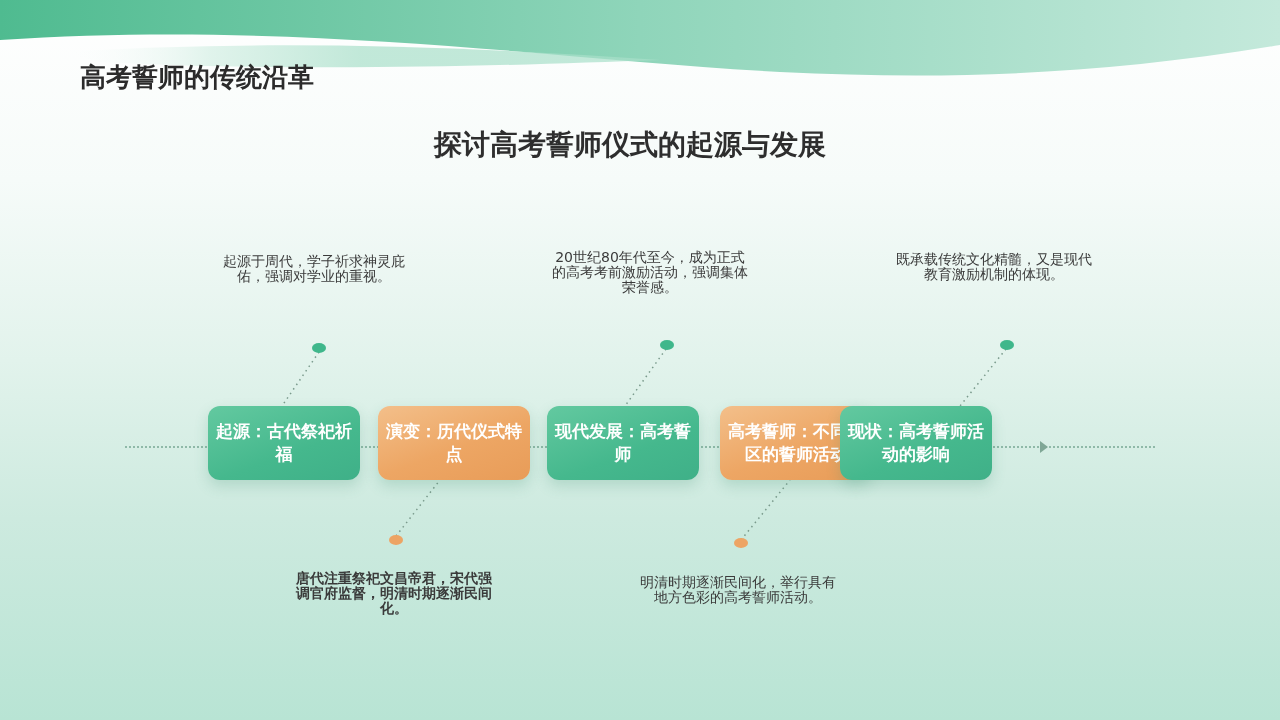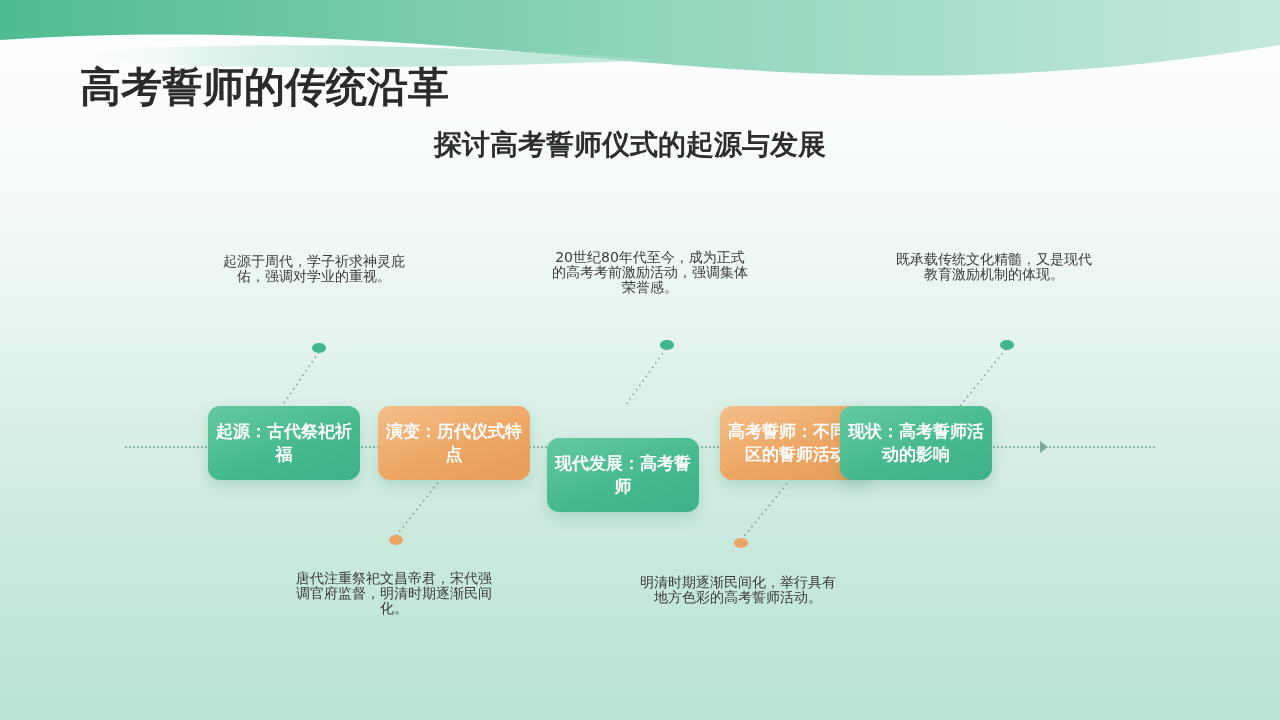--- a/index.html
+++ b/index.html
@@ -5,21 +5,21 @@
   * { margin: 0; padding: 0; box-sizing: border-box; }
   html, body { width: 1280px; height: 720px; overflow: hidden; }
   body {
     position: relative;
     font-family: "DejaVu Sans", "Liberation Sans", sans-serif;
     background: linear-gradient(180deg, #ffffff 0%, #f6fbf9 25%, #e2f3ec 50%, #cdeadf 72%, #b8e4d4 100%);
   }
   .wave { position: absolute; left: 0; top: 0; width: 1280px; height: 90px; }
   .title {
     position: absolute; left: 80px; top: 60px;
-    font-size: 41px; font-weight: bold; color: #2b2b2b; letter-spacing: 0px;
+    font-size: 26px; font-weight: bold; color: #2b2b2b; letter-spacing: 0px;
   }
   .subtitle {
     position: absolute; left: 0; width: 1260px; top: 126px; text-align: center;
     font-size: 28px; font-weight: bold; color: #2e2e2e;
   }
   .timeline-line {
     position: absolute; left: 125px; top: 446px; width: 1030px; height: 0;
     border-top: 2px dotted #8fb9a8;
   }
   .arrow {
@@ -76,38 +76,38 @@
 
 <svg class="conn">
   <line x1="319" y1="352" x2="282" y2="406" stroke="#7a9a8c" stroke-width="1.5" stroke-dasharray="1.5 4"></line>
   <line x1="396" y1="536" x2="440" y2="480" stroke="#7a9a8c" stroke-width="1.5" stroke-dasharray="1.5 4"></line>
   <line x1="666" y1="349" x2="625" y2="406" stroke="#7a9a8c" stroke-width="1.5" stroke-dasharray="1.5 4"></line>
   <line x1="741" y1="540" x2="790" y2="480" stroke="#7a9a8c" stroke-width="1.5" stroke-dasharray="1.5 4"></line>
   <line x1="1006" y1="349" x2="960" y2="406" stroke="#7a9a8c" stroke-width="1.5" stroke-dasharray="1.5 4"></line>
 </svg>
 
 <div class="desc" style="left:214px; top:254px;">起源于周代，学子祈求神灵庇佑，强调对学业的重视。</div>
-<div class="desc" style="left:294px; top:571px;">唐代注重祭祀文昌帝君，宋代强调官府监督，明清时期逐渐民间化。</div>
+<div class="desc" style="left:294px; top:571px;font-weight:bold;">唐代注重祭祀文昌帝君，宋代强调官府监督，明清时期逐渐民间化。</div>
 <div class="desc" style="left:552px; top:250px; width:196px;">20世纪80年代至今，成为正式的高考考前激励活动，强调集体荣誉感。</div>
 <div class="desc" style="left:638px; top:575px;">明清时期逐渐民间化，举行具有地方色彩的高考誓师活动。</div>
 <div class="desc" style="left:894px; top:252px;">既承载传统文化精髓，又是现代教育激励机制的体现。</div>
 
 <div class="dot green" style="left:312px; top:343px;"></div>
 <div class="dot orange" style="left:389px; top:535px;"></div>
 <div class="dot green" style="left:660px; top:340px;"></div>
 <div class="dot orange" style="left:734px; top:538px;"></div>
 <div class="dot green" style="left:1000px; top:340px;"></div>
 
 <div class="box green" style="left:208px;">
   <span>起源：古代祭祀祈福</span>
 </div>
 <div class="box orange" style="left:378px;">
   <span>演变：历代仪式特点</span>
 </div>
-<div class="box green" style="left:547px;margin-top:32px;">
+<div class="box green" style="left:547px;">
   <span>现代发展：高考誓师</span>
 </div>
 <div class="box orange" style="left:720px;">
   <span>高考誓师：不同地区的誓师活动</span>
 </div>
 <div class="box green" style="left:840px;">
   <span>现状：高考誓师活动的影响</span>
 </div>
 
 </body></html>

